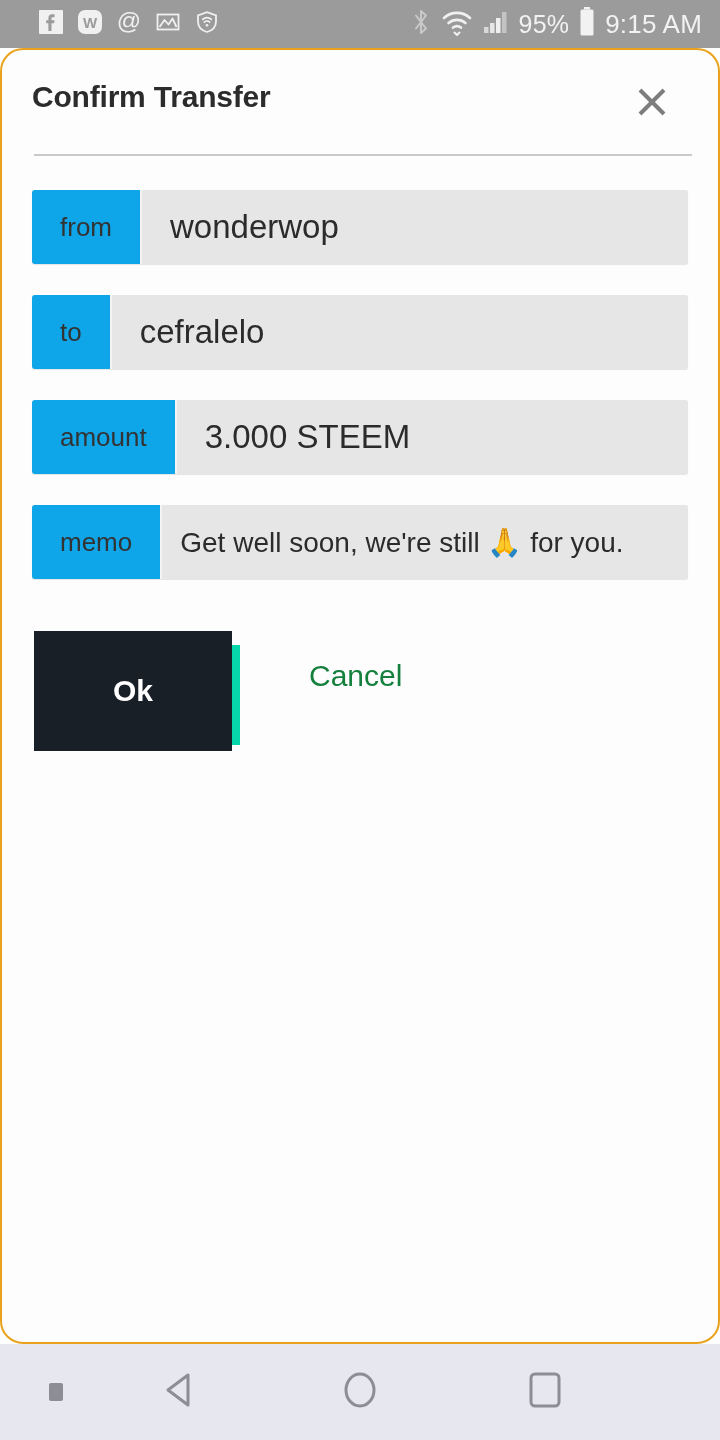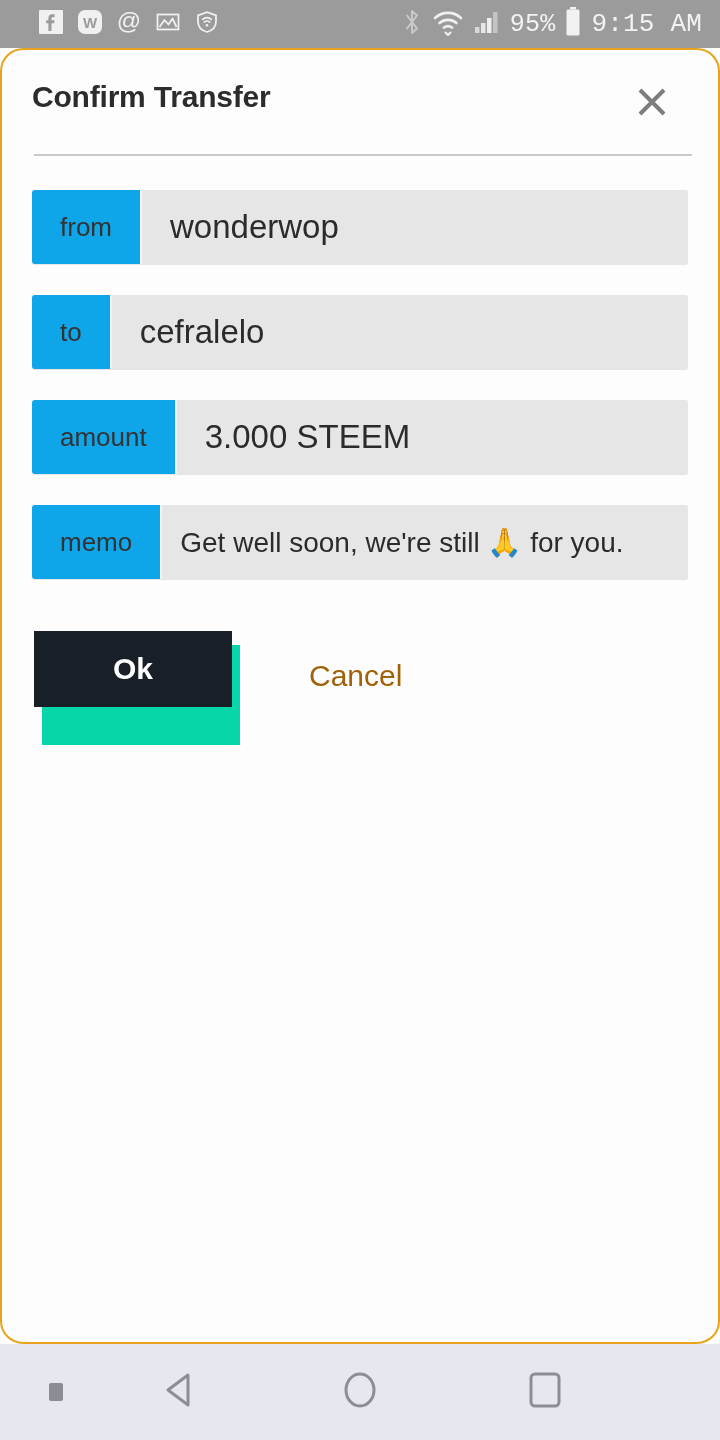--- a/index.html
+++ b/index.html
@@ -26,21 +26,21 @@
     padding:0 18px 0 38px;
     color:#ffffff;
   }
   .status-left  { display:flex; align-items:center; gap:13px; }
   .status-right { margin-left:auto; display:flex; align-items:center; gap:9px; }
 
   .sicon { display:block; }
 
   .sb-text {
     font-size:25px; font-weight:400; color:#f2f2f2;
-    letter-spacing:.2px; line-height:1;font-family:Liberation Mono, monospace;
+    letter-spacing:.2px; line-height:1;
   }
   .sb-clock { font-size:26px; }
 
   
   #content {
     flex:1 1 auto;
     background:#fdfdfd;
     border-left:2px solid #e9a21c;
     border-right:2px solid #e9a21c;
     border-top:2px solid #e9a21c;
@@ -115,33 +115,33 @@
     width:198px; height:100px;
     margin-left:2px;
   }
   #ok-shadow {
     position:absolute; left:8px; top:14px;
     width:198px; height:100px;
     background:#06d6a9;
   }
   #ok-button {
     position:absolute; left:0; top:0;
-    width:198px; height:76px;
+    width:198px; height:120px;
     background:#181f27;
     color:#ffffff;
     display:flex; align-items:center; justify-content:center;
     font-size:30px; font-weight:700;
     cursor:pointer;
     border:none;
     font-family:"Liberation Sans", sans-serif;
   }
   #cancel-button {
     margin-left:77px; margin-top:28px;
     background:none; border:none;
-    font-size:30px; color:#a16207;
+    font-size:30px; color:#15803d;
     cursor:pointer;
     font-family:"Liberation Sans", sans-serif;
     padding:0;
   }
 
   
   #nav-bar {
     height:96px; flex:0 0 96px;
     background:#e7e7ef;
     display:flex; align-items:center;

